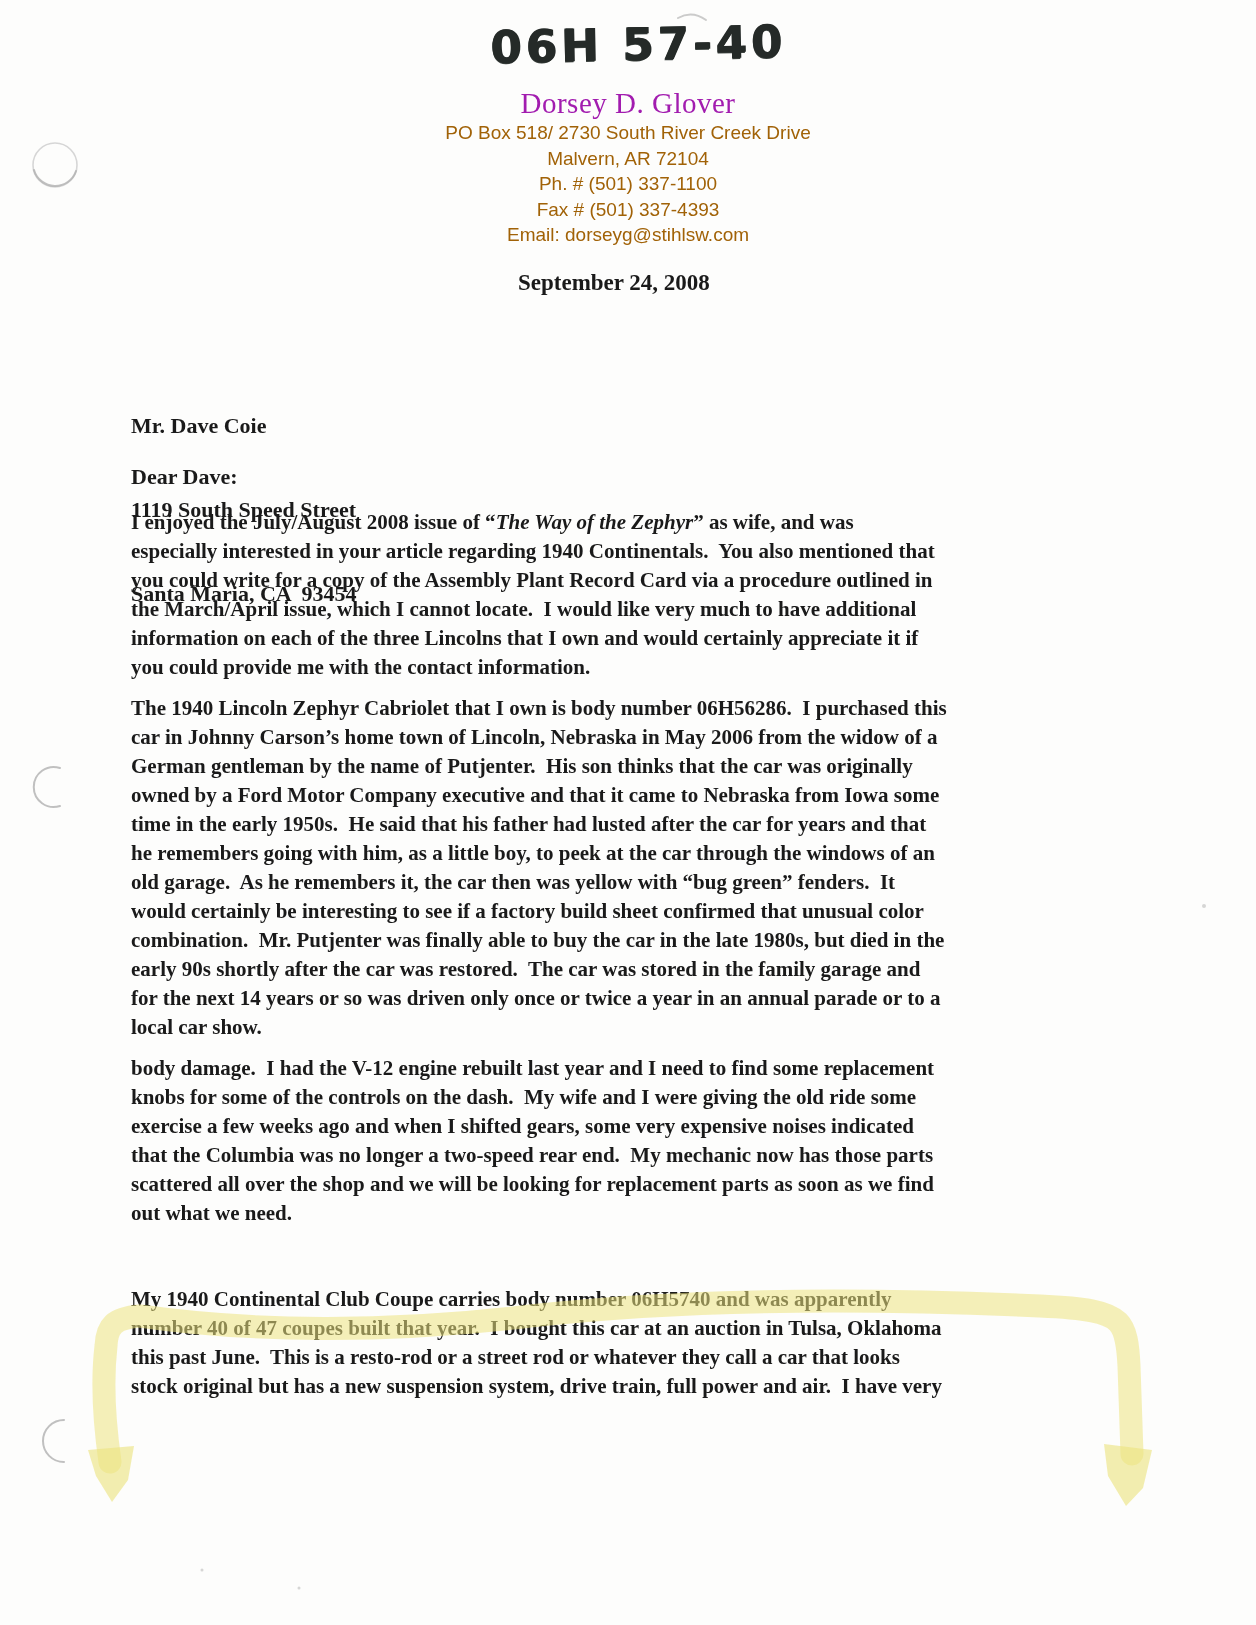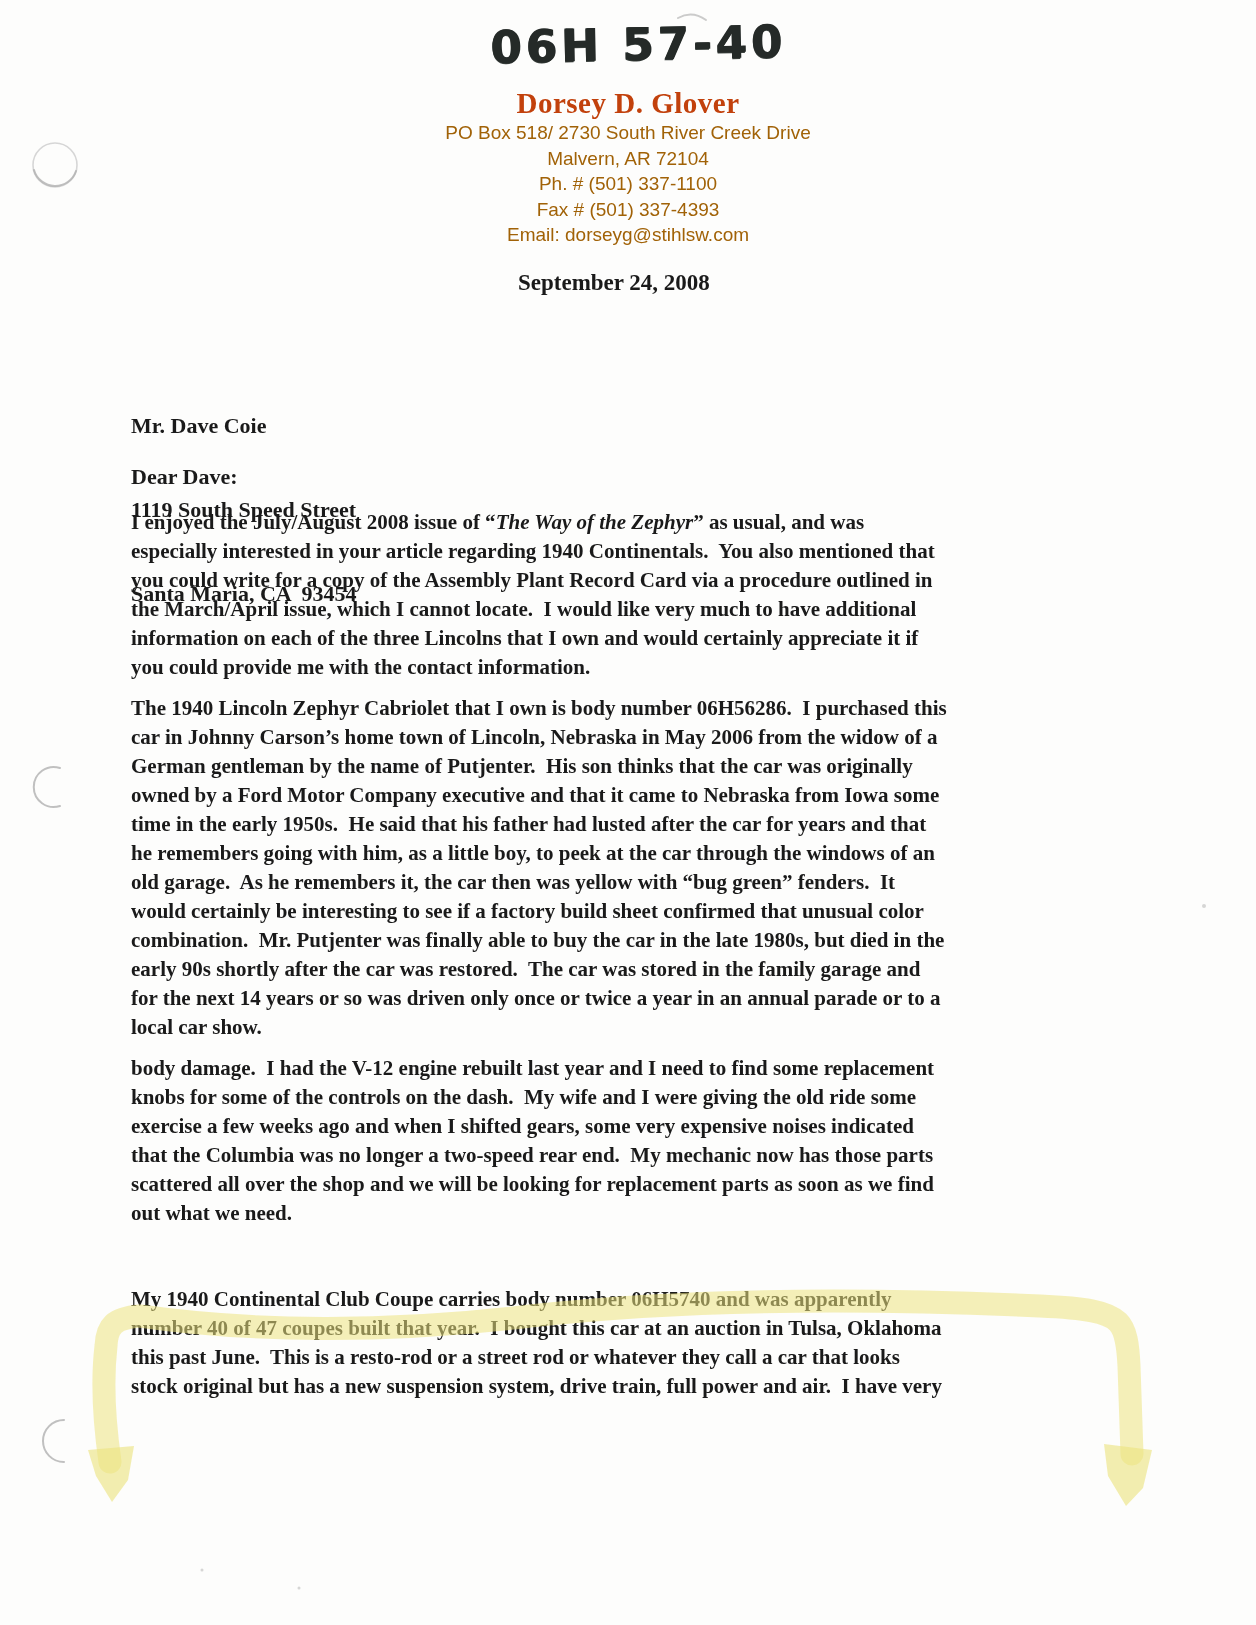--- a/index.html
+++ b/index.html
@@ -37,24 +37,24 @@
   
   .letterhead {
     position: absolute;
     top: 86px;
     left: 0;
     width: 100%;
     text-align: center;
   }
   .letterhead .lh-name {
     font-family: "Liberation Serif", serif;
-    font-weight: bold;
+    font-weight: normal;
     font-size: 29px;
     line-height: 34px;
-    color: #c2410c;
+    color: #a21caf;
     letter-spacing: 0.5px;
   }
   .letterhead .lh-line {
     font-family: "Liberation Sans", sans-serif;
     font-size: 19px;
     line-height: 25.5px;
     color: #a16207;
   }
 
   .dateline {
@@ -135,21 +135,21 @@
   <div class="recipient">
     <div>Mr. Dave Coie</div>
     <div>1119 South Speed Street</div>
     <div>Santa Maria, CA  93454</div>
   </div>
 
   <div class="salutation">Dear Dave:</div>
 
   <div class="letter-body">
       <div class="paragraph">
-        <div class="letter-line"><span>I enjoyed the July/August 2008 issue of “</span><span class="it">The Way of the Zephyr</span><span>” as usual, and was</span></div>
+        <div class="letter-line"><span>I enjoyed the July/August 2008 issue of “</span><span class="it">The Way of the Zephyr</span><span>” as wife, and was</span></div>
         <div class="letter-line">especially interested in your article regarding 1940 Continentals.  You also mentioned that</div>
         <div class="letter-line">you could write for a copy of the Assembly Plant Record Card via a procedure outlined in</div>
         <div class="letter-line">the March/April issue, which I cannot locate.  I would like very much to have additional</div>
         <div class="letter-line">information on each of the three Lincolns that I own and would certainly appreciate it if</div>
         <div class="letter-line">you could provide me with the contact information.</div>
       </div>
       <div class="paragraph">
         <div class="letter-line">The 1940 Lincoln Zephyr Cabriolet that I own is body number 06H56286.  I purchased this</div>
         <div class="letter-line">car in Johnny Carson’s home town of Lincoln, Nebraska in May 2006 from the widow of a</div>
         <div class="letter-line">German gentleman by the name of Putjenter.  His son thinks that the car was originally</div>

